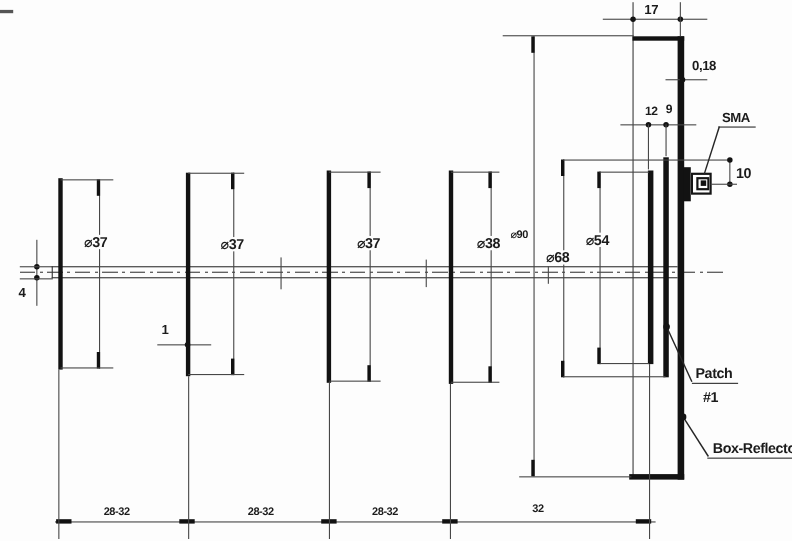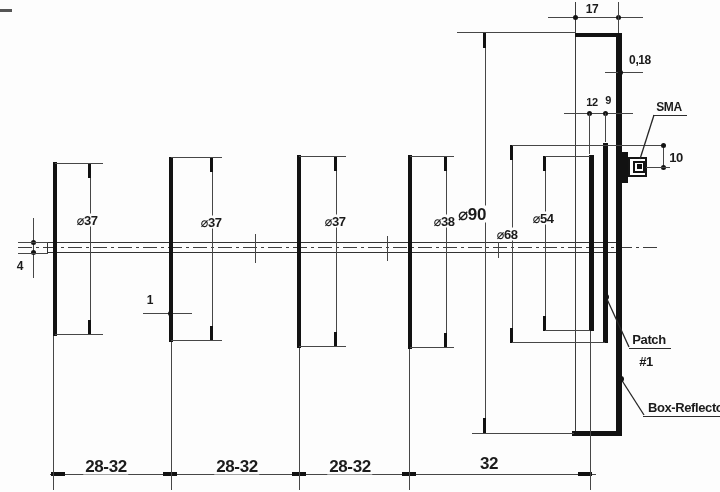--- a/index.html
+++ b/index.html
@@ -19,21 +19,21 @@
   .dot{position:absolute;width:5px;height:5px;border-radius:50%;background:#131313;}
   
   .cl{position:absolute;height:1px;
       background:repeating-linear-gradient(90deg,#3d3d3d 0 14px,transparent 14px 18px,#3d3d3d 18px 21px,transparent 21px 25px);}
   
   .lbl{position:absolute;transform:translate(-50%,-50%);white-space:nowrap;
        font-weight:bold;font-size:13px;letter-spacing:-0.4px;color:#1b1b1b;
        background:#fdfdfd;padding:0 2px;line-height:1;}
   .sm{font-size:11px;}
   .md{font-size:12px;}
-  .lg{font-size:17px;}
+  .lg{font-size:10px;}
   .left-align{transform:none;}
   svg.overlay{position:absolute;left:0;top:0;pointer-events:none;}
 </style>
 </head>
 <body>
 
 <div id="canvas">
 
   <div class="el" style="left:0;top:9;left:0px;top:9px;width:12px;height:3px;background:#555;"></div>
 

